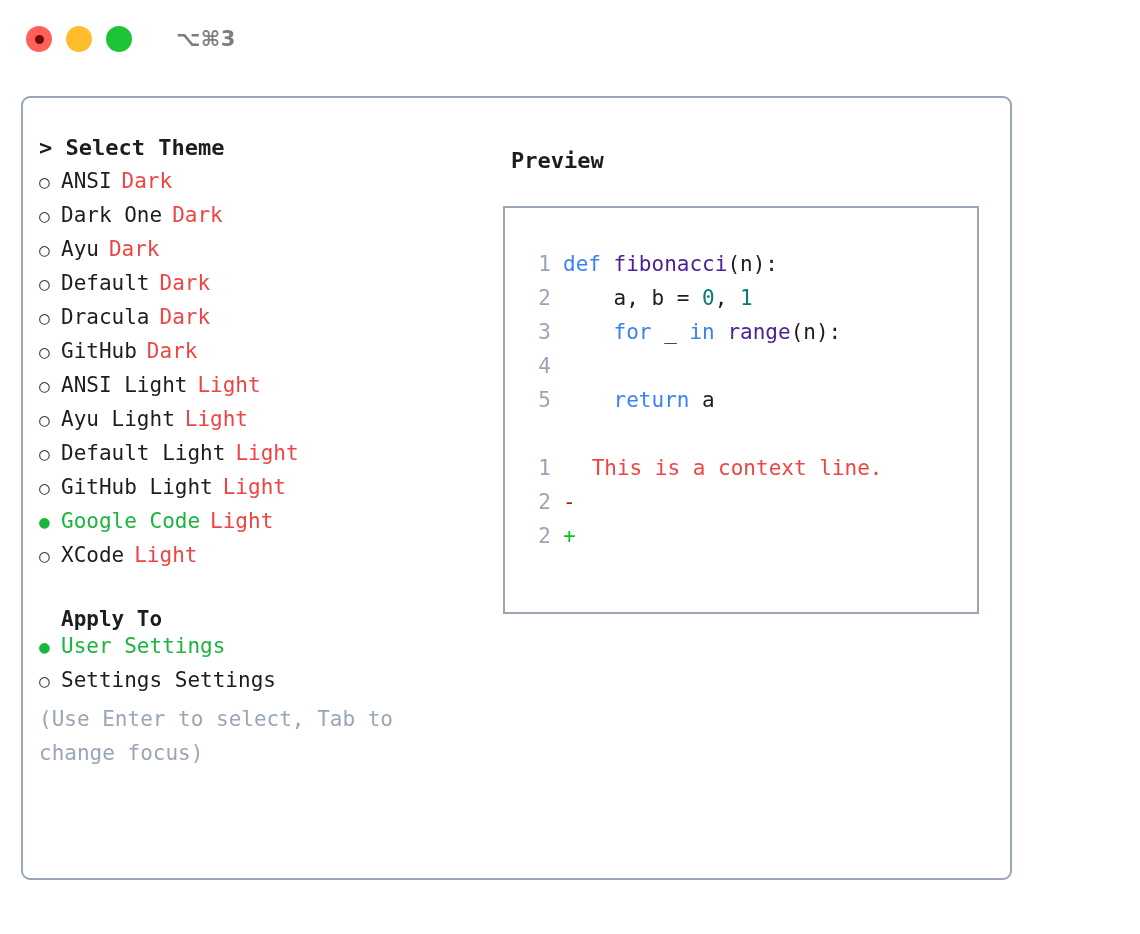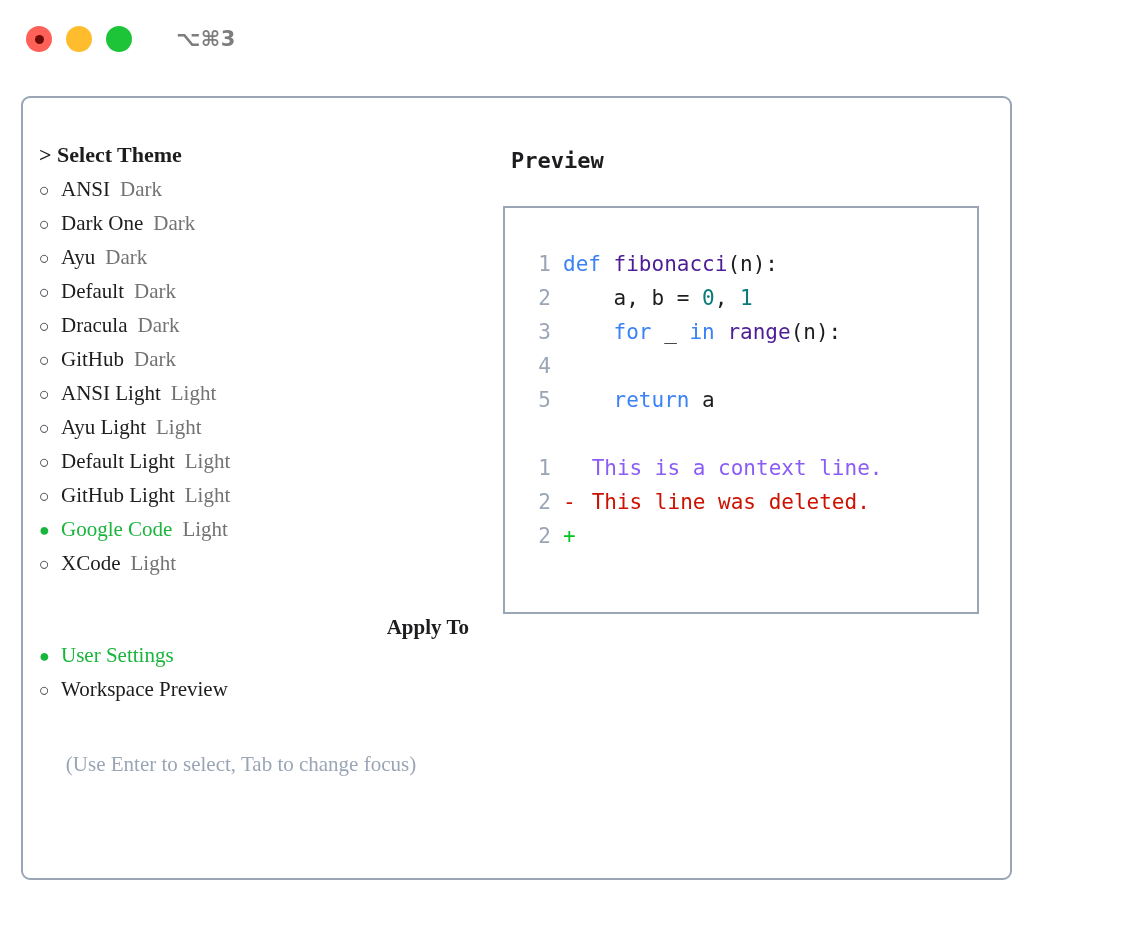--- a/index.html
+++ b/index.html
@@ -75,23 +75,22 @@
     border: 2px solid #9aa5b5;
     border-radius: 9px;
     background: #ffffff;
     box-sizing: border-box;
   }
 
   
   #theme-column {
     position: absolute;
     left: 16px;
-    top: 44px;
+    top: 37px;
     width: 430px;
-    font-family: Liberation Serif, serif;
   }
 
   #select-theme-heading {
     font-size: 22px;
     font-weight: 700;
     color: #1d1d1f;
     letter-spacing: 0px;
     margin: 0 0 9px 0;
     white-space: pre;
   }
@@ -107,42 +106,39 @@
     width: 22px;
     flex: 0 0 22px;
     font-size: 18px;
     line-height: 1;
     color: #33373d;
   }
   .option-row.selected .bullet { color: #19b53c; }
   .option-label { color: #1d1d1f; }
   .option-row.selected .option-label { color: #19b53c; }
   .option-badge {
-    color: #737373;
+    color: #ef4444;
     margin-left: 10px;
   }
 
   #apply-to-block { margin-top: 30px; }
   #apply-to-heading {
     font-size: 21px;
     font-weight: 700;
     color: #1d1d1f;
     margin: 0 0 3px 22px;
     white-space: pre;
-    text-align: right;
   }
 
   #hint-text {
-    margin-top: 36px;
     font-size: 21px;
     color: #9aa5b5;
     line-height: 34px;
     width: 404px;
     white-space: pre-wrap;
-    text-align: center;
   }
 
   
   #preview-column {
     position: absolute;
     left: 480px;
     top: 50px;
     width: 480px;
   }
   #preview-heading {
@@ -178,21 +174,21 @@
   }
   .code-text { color: #1d1d1f; }
 
   .tok-kw   { color: #3b82f6; }
   .tok-fn   { color: #4c1d95; }
   .tok-num  { color: #0a7a7a; }
   .tok-pl   { color: #1d1d1f; }
 
   .spacer-line { height: 34px; }
 
-  .diff-ctx  { color: #8b5cf6; }
+  .diff-ctx  { color: #ef4444; }
   .diff-del  { color: #cc1100; }
   .diff-add  { color: #00c41e; }
 
   
   [data-interactable="true"] { cursor: default; }
 </style>
 </head>
 <body>
 
 <div id="app-window" data-interactable="false">
@@ -226,40 +222,40 @@
           <div class="option-row" data-interactable="true"><span class="bullet" data-interactable="false">○</span><span class="option-label" data-interactable="false">Default Light</span><span class="option-badge" data-interactable="false">Light</span></div>
           <div class="option-row" data-interactable="true"><span class="bullet" data-interactable="false">○</span><span class="option-label" data-interactable="false">GitHub Light</span><span class="option-badge" data-interactable="false">Light</span></div>
           <div class="option-row selected" data-interactable="true"><span class="bullet" data-interactable="false">●</span><span class="option-label" data-interactable="false">Google Code</span><span class="option-badge" data-interactable="false">Light</span></div>
           <div class="option-row" data-interactable="true"><span class="bullet" data-interactable="false">○</span><span class="option-label" data-interactable="false">XCode</span><span class="option-badge" data-interactable="false">Light</span></div>
         </div>
 
       <div id="apply-to-block" data-interactable="false">
         <div id="apply-to-heading" data-interactable="false">Apply To</div>
         <div id="apply-to-list" data-interactable="true">
             <div class="option-row selected" data-interactable="true"><span class="bullet" data-interactable="false">●</span><span class="option-label" data-interactable="false">User Settings</span></div>
-            <div class="option-row" data-interactable="true"><span class="bullet" data-interactable="false">○</span><span class="option-label" data-interactable="false">Workspace Preview</span></div>
+            <div class="option-row" data-interactable="true"><span class="bullet" data-interactable="false">○</span><span class="option-label" data-interactable="false">Settings Settings</span></div>
           </div>
       </div>
 
       <div id="hint-text" data-interactable="false">(Use Enter to select, Tab to change focus)</div>
     </div>
 
     <div id="preview-column" data-interactable="false">
       <div id="preview-heading" data-interactable="false">Preview</div>
       <div id="preview-box" data-interactable="false">
         <div id="code-block" data-interactable="false">
             <div class="code-line" data-interactable="false"><span class="gutter" data-interactable="false">1</span><span class="code-text" data-interactable="false"><span class="tok-kw" data-interactable="false">def </span><span class="tok-fn" data-interactable="false">fibonacci</span><span class="tok-pl" data-interactable="false">(n):</span></span></div>
             <div class="code-line" data-interactable="false"><span class="gutter" data-interactable="false">2</span><span class="code-text" data-interactable="false"><span class="tok-pl" data-interactable="false">    a, b = </span><span class="tok-num" data-interactable="false">0</span><span class="tok-pl" data-interactable="false">, </span><span class="tok-num" data-interactable="false">1</span></span></div>
             <div class="code-line" data-interactable="false"><span class="gutter" data-interactable="false">3</span><span class="code-text" data-interactable="false"><span class="tok-pl" data-interactable="false">    </span><span class="tok-kw" data-interactable="false">for</span><span class="tok-pl" data-interactable="false"> _ </span><span class="tok-kw" data-interactable="false">in</span><span class="tok-pl" data-interactable="false"> </span><span class="tok-fn" data-interactable="false">range</span><span class="tok-pl" data-interactable="false">(n):</span></span></div>
             <div class="code-line" data-interactable="false"><span class="gutter" data-interactable="false">4</span></div>
             <div class="code-line" data-interactable="false"><span class="gutter" data-interactable="false">5</span><span class="code-text" data-interactable="false"><span class="tok-pl" data-interactable="false">    </span><span class="tok-kw" data-interactable="false">return</span><span class="tok-pl" data-interactable="false"> a</span></span></div>
           </div>
         <div class="spacer-line" data-interactable="false"></div>
         <div id="diff-block" data-interactable="false">
             <div class="code-line" data-interactable="false"><span class="gutter" data-interactable="false">1</span><span class="diff-ctx" data-interactable="false" style="width: 16px; display: inline-block;"> </span><span class="diff-ctx" data-interactable="false"> This is a context line.</span></div>
-            <div class="code-line" data-interactable="false"><span class="gutter" data-interactable="false">2</span><span class="diff-del" data-interactable="false" style="width: 16px; display: inline-block;">-</span><span class="diff-del" data-interactable="false"> This line was deleted.</span></div>
+            <div class="code-line" data-interactable="false"><span class="gutter" data-interactable="false">2</span><span class="diff-del" data-interactable="false" style="width: 16px; display: inline-block;">-</span></div>
             <div class="code-line" data-interactable="false"><span class="gutter" data-interactable="false">2</span><span class="diff-add" data-interactable="false" style="width: 16px; display: inline-block;">+</span></div>
           </div>
       </div>
     </div>
 
   </div>
 </div>
 
 </body></html>

